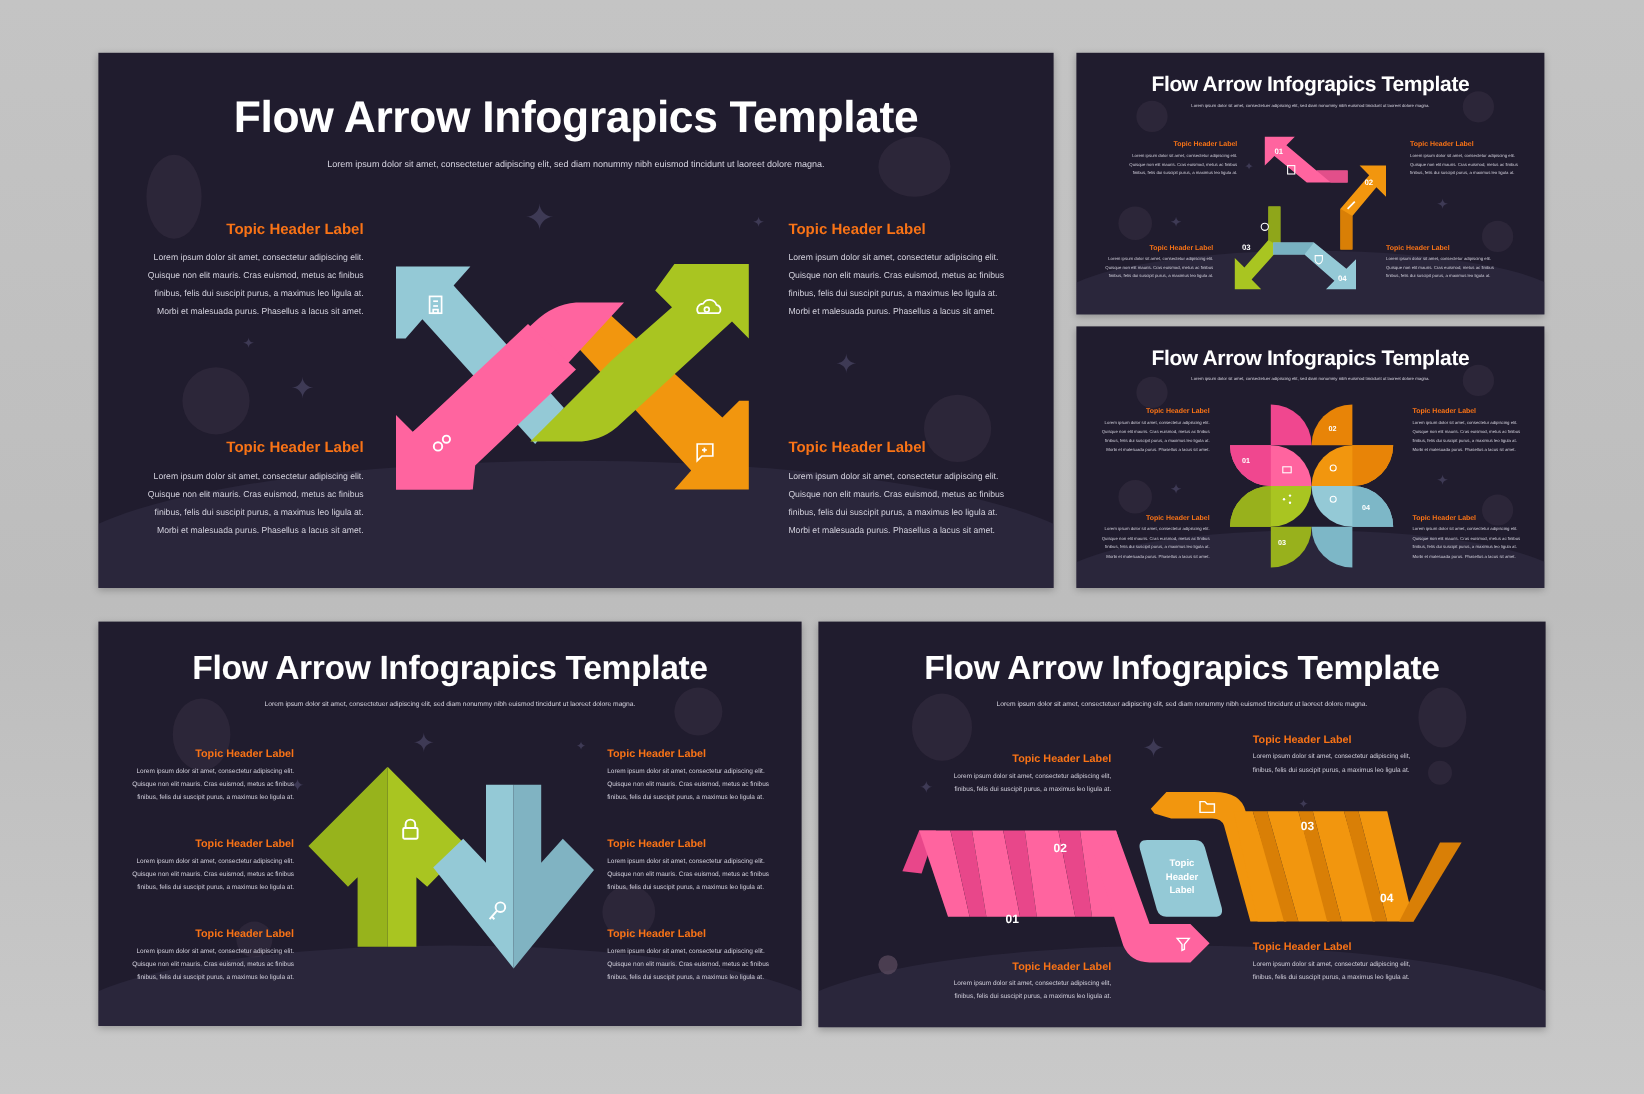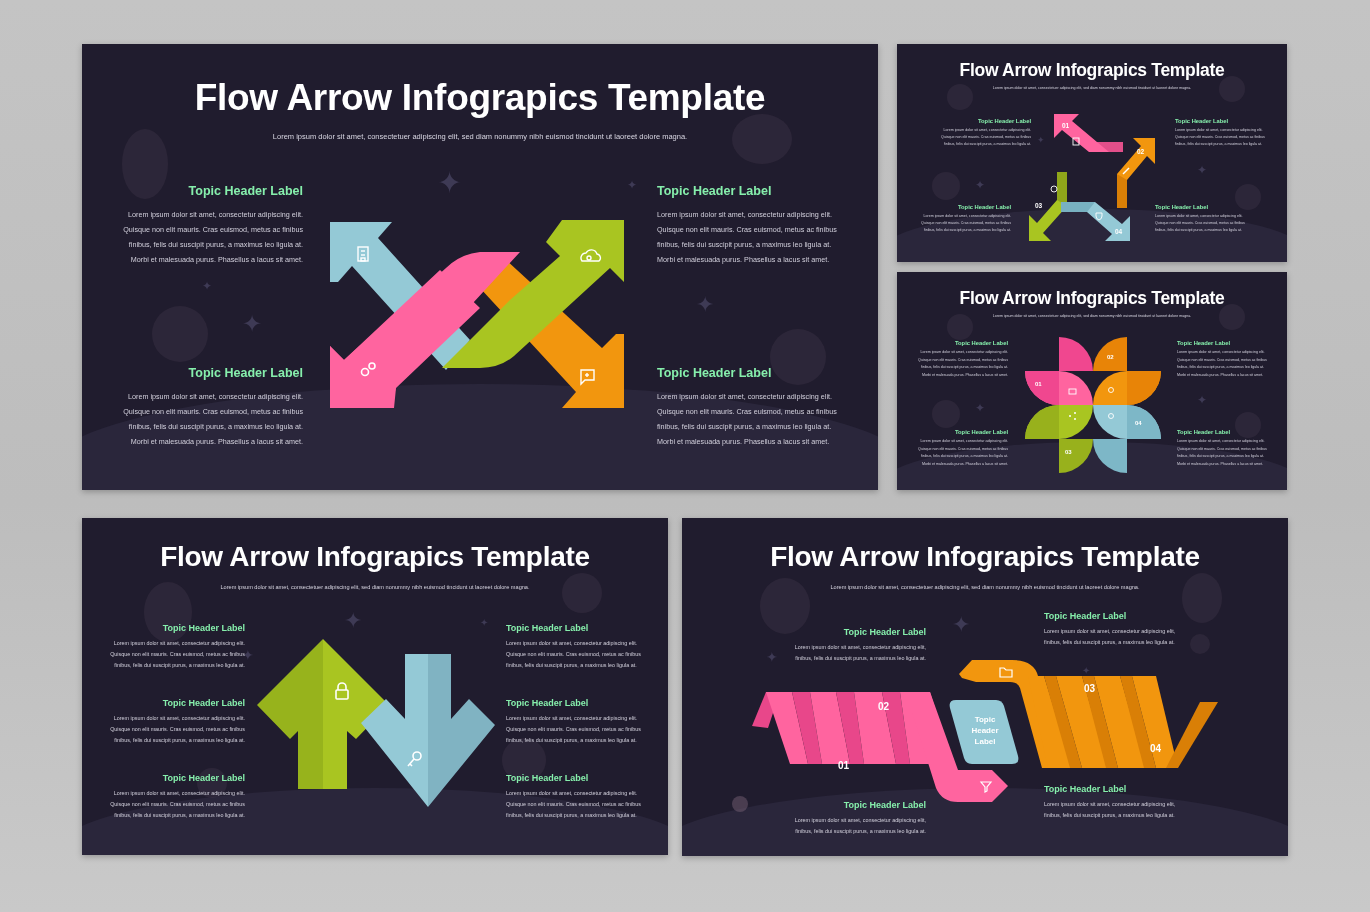--- a/index.html
+++ b/index.html
@@ -4,21 +4,21 @@
 <style>
   html,body{margin:0;padding:0;}
   body{width:1370px;height:912px;background:linear-gradient(180deg,#c4c4c4 0%,#bdbdbd 55%,#c9c9c9 100%);position:relative;overflow:hidden;font-family:"Liberation Sans",sans-serif;}
   .slide{position:absolute;background:#201c2e;overflow:hidden;box-shadow:0 2px 6px rgba(0,0,0,.25);}
   .slide .floor{position:absolute;left:-5%;width:110%;border-radius:50%;background:rgba(70,64,95,.28);}
   .slide .bubble{position:absolute;border-radius:50%;background:rgba(70,56,78,.35);}
   .slide .star{position:absolute;color:#3e3a55;font-family:"DejaVu Sans",sans-serif;line-height:1;}
   .title{position:absolute;left:0;right:0;text-align:center;color:#fff;font-weight:bold;font-family:"Liberation Sans",sans-serif;letter-spacing:-0.3px;white-space:nowrap;}
   .subtitle{position:absolute;left:0;right:0;text-align:center;color:#d8d6e2;white-space:nowrap;}
   .topic{position:absolute;color:#fff;}
-  .topic h4{margin:0;font-weight:bold;color:#86efac;white-space:nowrap;}
+  .topic h4{margin:0;font-weight:bold;color:#f97316;white-space:nowrap;}
   .topic p{margin:0;color:#d2d0dc;}
   .r{text-align:right;}
   .l{text-align:left;}
   svg{position:absolute;overflow:visible;}
   .lbl{font-family:"Liberation Sans",sans-serif;font-weight:bold;fill:#fff;}
 </style>
 </head>
 <body>
 
 <div class="slide" style="left:82px;top:44px;width:796px;height:446px;">

